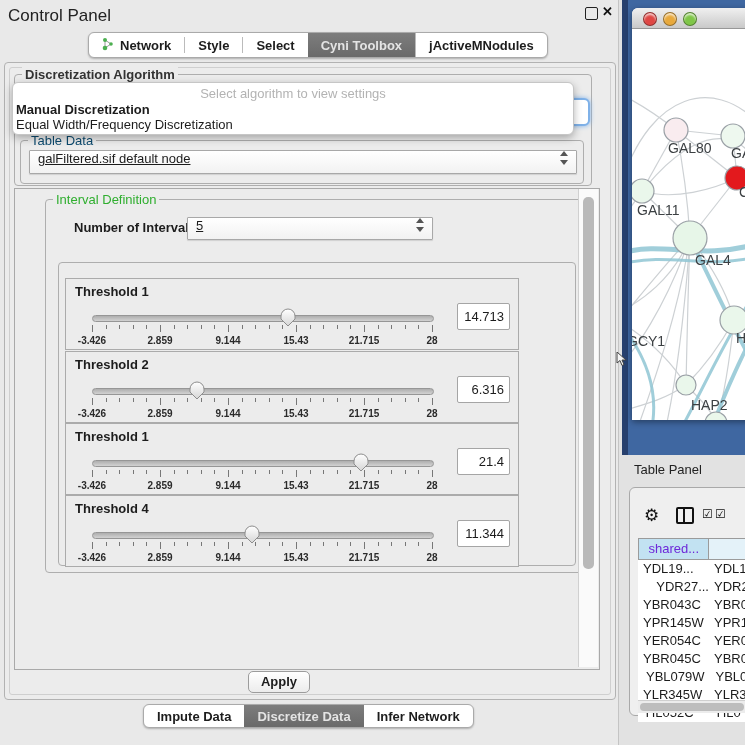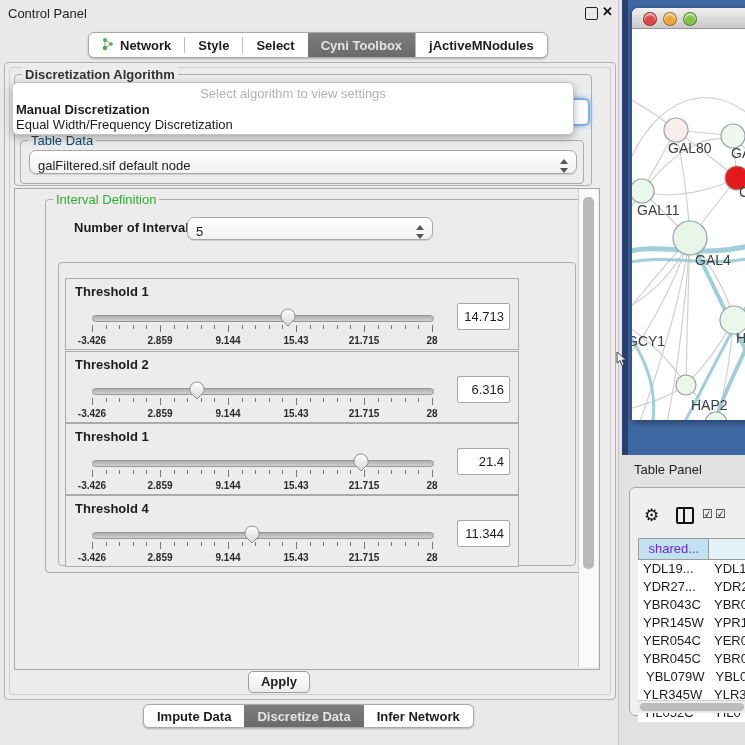--- a/index.html
+++ b/index.html
@@ -3,21 +3,21 @@
 <meta charset="utf-8">
 <style>
   html,body{margin:0;padding:0;background:#e4e4e4;}
   #root{position:relative;width:745px;height:745px;overflow:hidden;
         font-family:"Liberation Sans",sans-serif;font-size:13px;color:#1c1c1c;
         background:#e2e2e2;}
   .abs{position:absolute;}
   
   #cp{left:0;top:0;width:618px;height:745px;background:#e9e9e9;border-right:1px solid #c4c4c4;}
   #cp-titlebar{left:0;top:0;width:100%;height:26px;}
-  #cp-title{left:8px;top:6px;font-size:13px;color:#222;}
+  #cp-title{left:8px;top:6px;font-size:17px;color:#222;}
   .win-btn{top:7px;width:11px;height:11px;}
   #float-btn{left:585px;border:1.6px solid #222;border-radius:2px;}
   #close-btn{left:602px;top:4px;font-size:13px;font-weight:bold;color:#111;}
   
   .tabstrip{background:#fff;border:1px solid #aaa;border-radius:6px;display:flex;align-items:stretch;
             box-shadow:0 1px 2px rgba(0,0,0,.25);overflow:hidden;height:24px;}
   .tab{display:flex;align-items:center;padding:0 13px;font-weight:bold;color:#1c1c1c;white-space:nowrap;}
   .tab.sel{background:linear-gradient(#7d7d7d,#6a6a6a);color:#e4e4e4;}
   .tabsep{width:1px;background:#bbb;margin:4px 0;}
   .tab .nicon{margin-right:6px;}
@@ -26,22 +26,22 @@
   
   #content{left:4px;top:62px;width:610px;height:636px;background:#ececec;border:1px solid #b2b2b2;border-radius:4px;}
   #content-inner{left:4px;top:4px;width:600px;height:626px;border:1px solid #cfcfcf;border-radius:3px;}
   
   .gbox{border:1px solid #aeaeae;border-radius:4px;}
   .glabel{position:absolute;top:-8px;left:7px;background:#ececec;padding:0 3px;font-size:13px;}
   .glabel.dark{font-weight:bold;color:#333;}
   .glabel.green{color:#2fae2f;}
   .glabel.blue{color:#2a2ad0;}
   
-  .combo{background:linear-gradient(#ffffff,#f2f2f2);border:1px solid #a8a8a8;border-radius:7px;
-         display:flex;align-items:flex-end;padding:0 8px;box-shadow:0 1px 1px rgba(0,0,0,.12);}
+  .combo{background:linear-gradient(#ffffff,#f2f2f2);border:1px solid #a8a8a8;border-radius:1px;
+         display:flex;align-items:flex-start;padding:0 8px;box-shadow:0 1px 1px rgba(0,0,0,.12);text-decoration:underline;}
   .combo .val{flex:1;}
   .stepper{width:9px;height:14px;position:relative;}
   .stepper:before,.stepper:after{content:"";position:absolute;left:1px;border-left:4px solid transparent;border-right:4px solid transparent;}
   .stepper:before{top:0;border-bottom:5px solid #555;}
   .stepper:after{bottom:0;border-top:5px solid #555;}
   #hidden-combo{left:28px;top:98px;width:558px;height:24px;border:2px solid #7fb1e8;border-radius:6px;
                 background:#fff;box-shadow:0 0 5px #7fb1e8;}
   
   #algo-popup{left:12px;top:82px;width:560px;height:51px;background:#fff;border:1px solid #c6c6c6;
               border-radius:6px;box-shadow:0 3px 8px rgba(0,0,0,.3);z-index:5;}
@@ -462,21 +462,21 @@
       <div class="tp-hrow">
         <div class="tp-hcell" style="width:71px;background:#c2e2f2;">shared...</div>
         <div class="tp-hcell" style="width:68px;background:#e4f2f9;text-align:right;padding-right:2px;">na</div>
       </div>
       <div id="tp-rows">
           <div class="tp-row">
             <div class="tp-cell" style="width: 67px;">YDL19...</div>
             <div class="tp-cell" style="width: 65px;">YDL1</div>
           </div>
           <div class="tp-row">
-            <div class="tp-cell" style="width: 67px;">YDR27...</div>
+            <div class="tp-cell" style="width: 67px; text-align: right;">YDR27...</div>
             <div class="tp-cell" style="width: 65px;">YDR2</div>
           </div>
           <div class="tp-row">
             <div class="tp-cell" style="width: 67px;">YBR043C</div>
             <div class="tp-cell" style="width: 65px;">YBR0</div>
           </div>
           <div class="tp-row">
             <div class="tp-cell" style="width: 67px;">YPR145W</div>
             <div class="tp-cell" style="width: 65px;">YPR1</div>
           </div>

